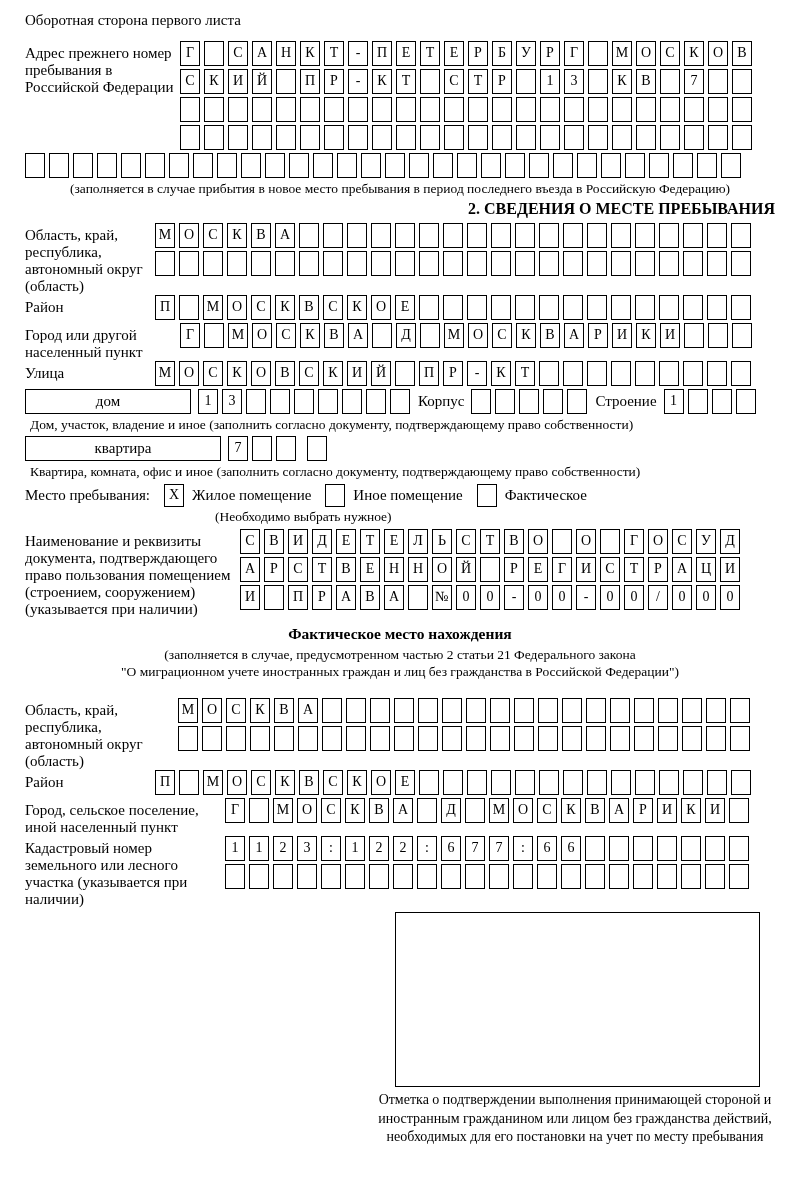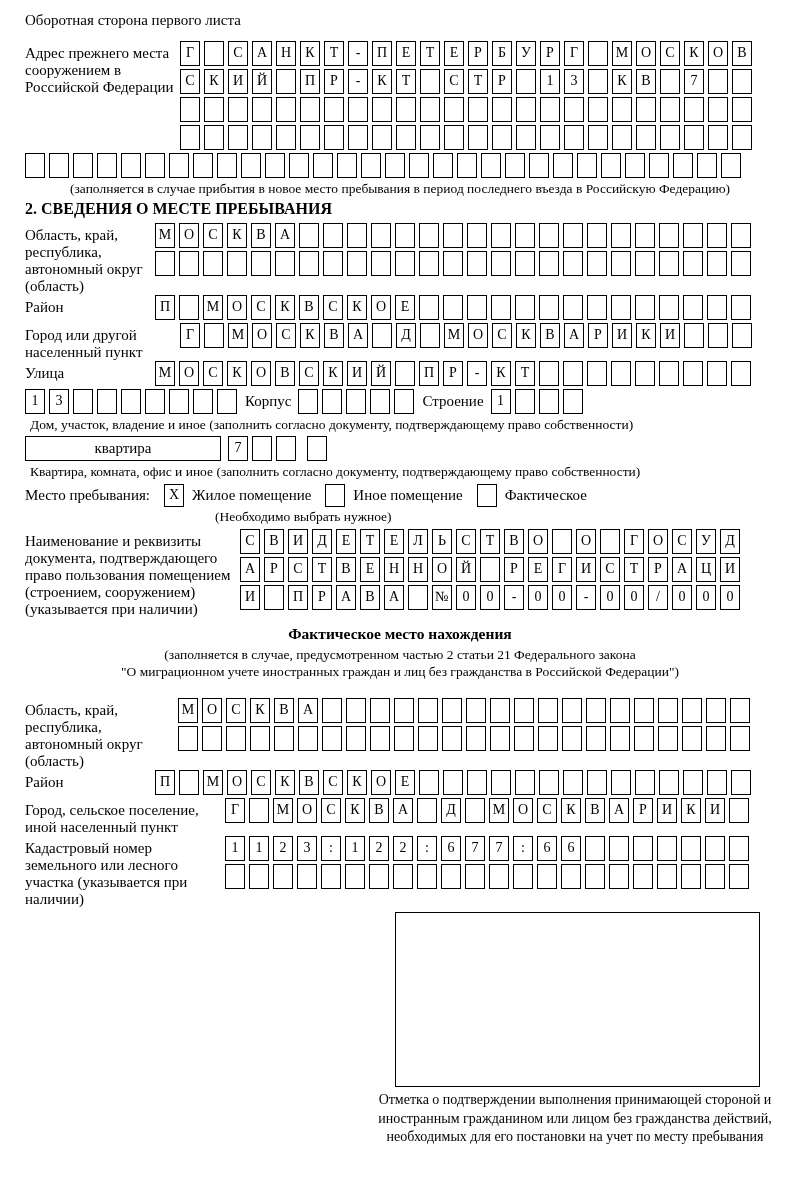--- a/index.html
+++ b/index.html
@@ -13,21 +13,21 @@
   .flabel { font-size:15px; line-height:17px; padding-top:4px; flex:0 0 auto; }
   .boxcol { display:flex; flex-direction:column; flex:0 0 auto; }
   .boxrow { display:flex; margin-bottom:3px; }
   .cbox {
     width:20px; height:25px; border:1.6px solid #000; margin-right:4px;
     font-size:14px; line-height:22px; text-align:center; flex:0 0 auto; background:#fff;
   }
   .gap-last .cbox:last-child { margin-left:7px; }
 
   .small-note { font-size:13.5px; text-align:center; margin:1px 0 2px 0; }
-  .sec-title { font-size:16px; font-weight:bold; text-align:left; margin:3px 0 5px 0; }
+  .sec-title { font-size:16px; font-weight:bold; text-align:right; margin:3px 0 5px 0; }
 
   .w150 { width:155px; } .w130 { width:130px; } .w155 { width:155px; }
   .w200 { width:200px; } .w215 { width:215px; } .w153 { width:153px; }
 
   .widebox {
     border:1.6px solid #000; height:25px; font-size:15px; line-height:22px;
     text-align:center; flex:0 0 auto; margin-right:7px; background:#fff;
   }
   .dom-widebox { width:166px; }
   .kv-widebox  { width:196px; }
@@ -55,21 +55,21 @@
   }
 </style>
 </head>
 <body>
 
 <div class="page">
 
   <div class="hdr">Оборотная сторона первого листа</div>
 
   <div class="frow">
-    <div class="flabel w150">Адрес прежнего места сооружением в Российской Федерации</div>
+    <div class="flabel w150">Адрес прежнего номер пребывания в Российской Федерации</div>
     <div class="boxcol">
       <div class="boxrow">
           <span class="cbox">Г</span>
           <span class="cbox"></span>
           <span class="cbox">С</span>
           <span class="cbox">А</span>
           <span class="cbox">Н</span>
           <span class="cbox">К</span>
           <span class="cbox">Т</span>
           <span class="cbox">-</span>
@@ -352,20 +352,21 @@
         <span class="cbox"></span>
         <span class="cbox"></span>
         <span class="cbox"></span>
         <span class="cbox"></span>
         <span class="cbox"></span>
         <span class="cbox"></span>
       </div>
   </div>
 
   <div class="frow">
+    <span class="widebox dom-widebox">дом</span>
     <span class="boxrow">
         <span class="cbox">1</span>
         <span class="cbox">3</span>
         <span class="cbox"></span>
         <span class="cbox"></span>
         <span class="cbox"></span>
         <span class="cbox"></span>
         <span class="cbox"></span>
         <span class="cbox"></span>
         <span class="cbox"></span>

